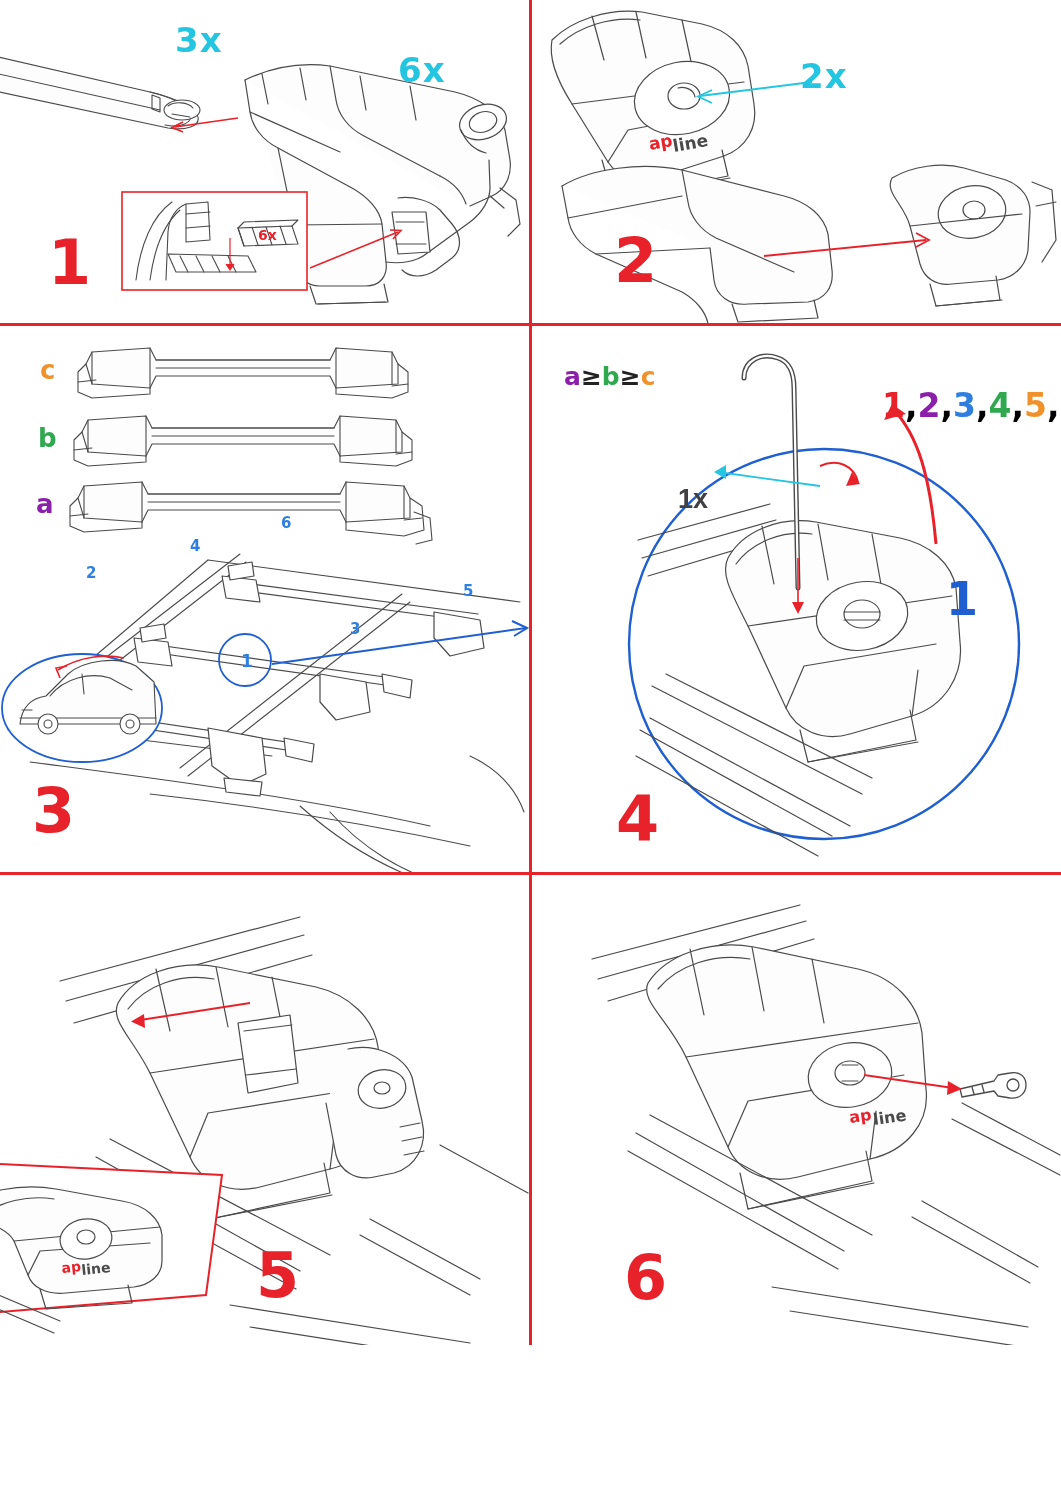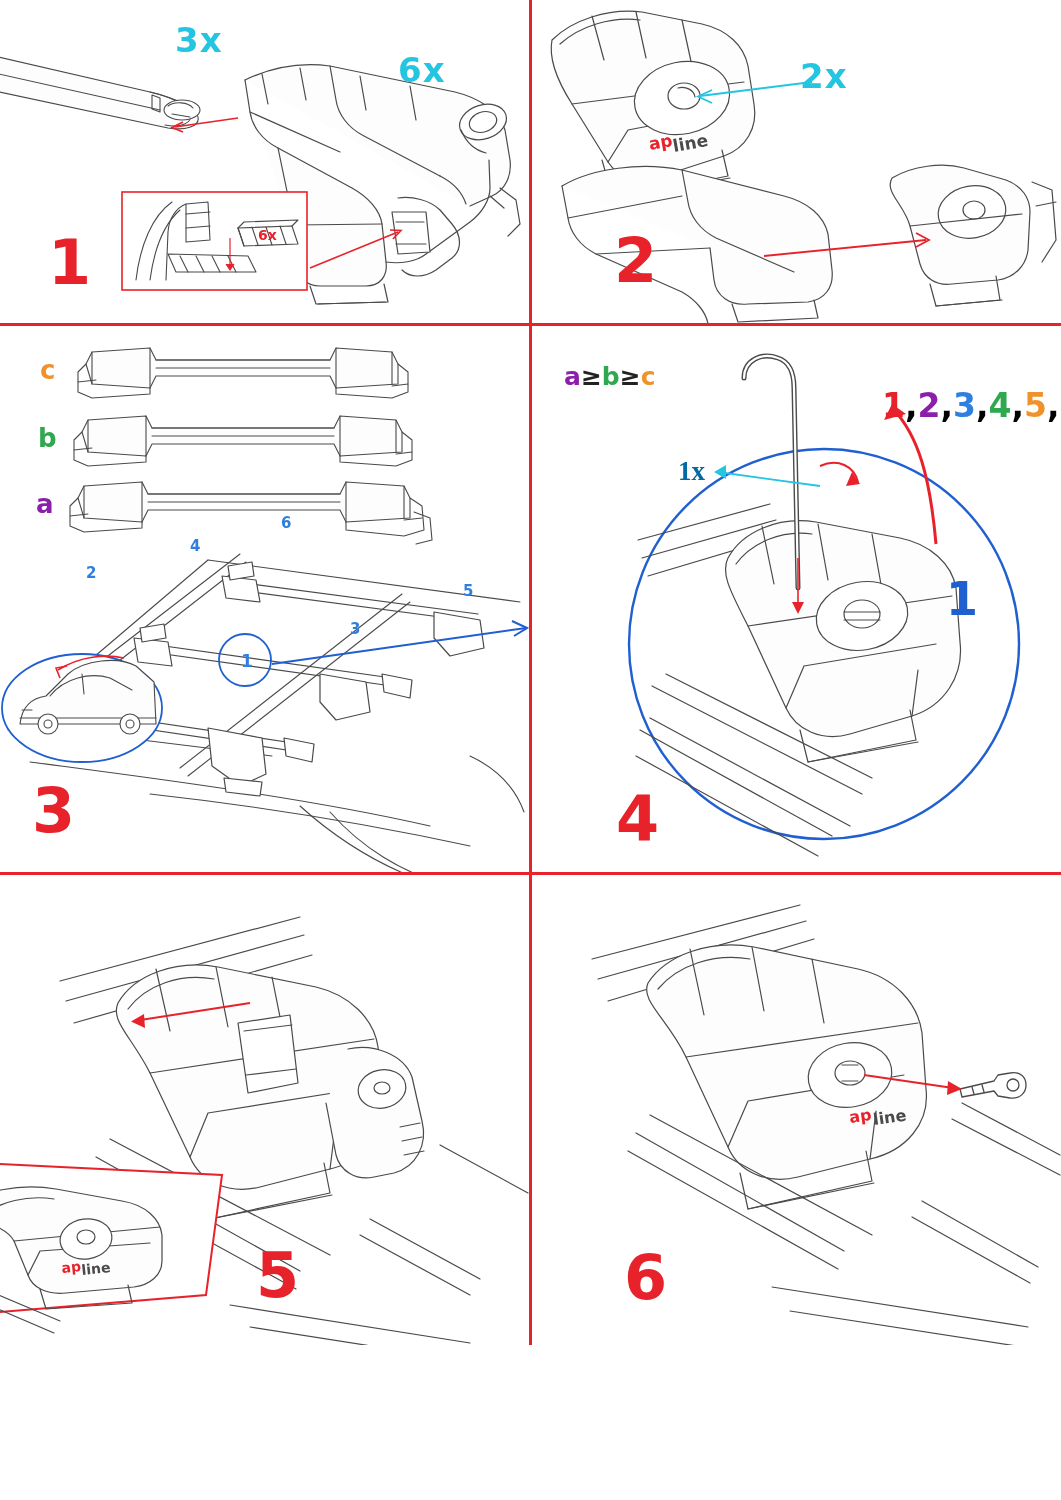--- a/index.html
+++ b/index.html
@@ -58,21 +58,21 @@
   .seq .s3{color:#2f7fe0;}
   .seq .s4{color:#2fa84f;}
   .seq .s5{color:#f0922b;}
   .seq .s6{color:#e8222a;}
 
   .bluenum{
     position:absolute;
     font-family:"DejaVu Sans",sans-serif;
     color:#1f5fd0;font-weight:bold;font-size:46px;
   }
-  .cyanqty{color:#0369a1;font-family:Liberation Serif, serif;font-size:27px;font-weight:bold;position:absolute;}
+  .cyanqty{color:#404040;font-family:Liberation Sans, sans-serif;font-size:27px;font-weight:bold;position:absolute;margin-top:28px;}
 
   .cal-num{position:absolute;font-family:"DejaVu Sans",sans-serif;color:#2f7fe0;font-size:15px;font-weight:bold;}
 
   
   .footer{position:absolute;left:0;top:1350px;width:1061px;height:150px;}
 
   svg{display:block;}
 </style>
 </head>
 <body>

